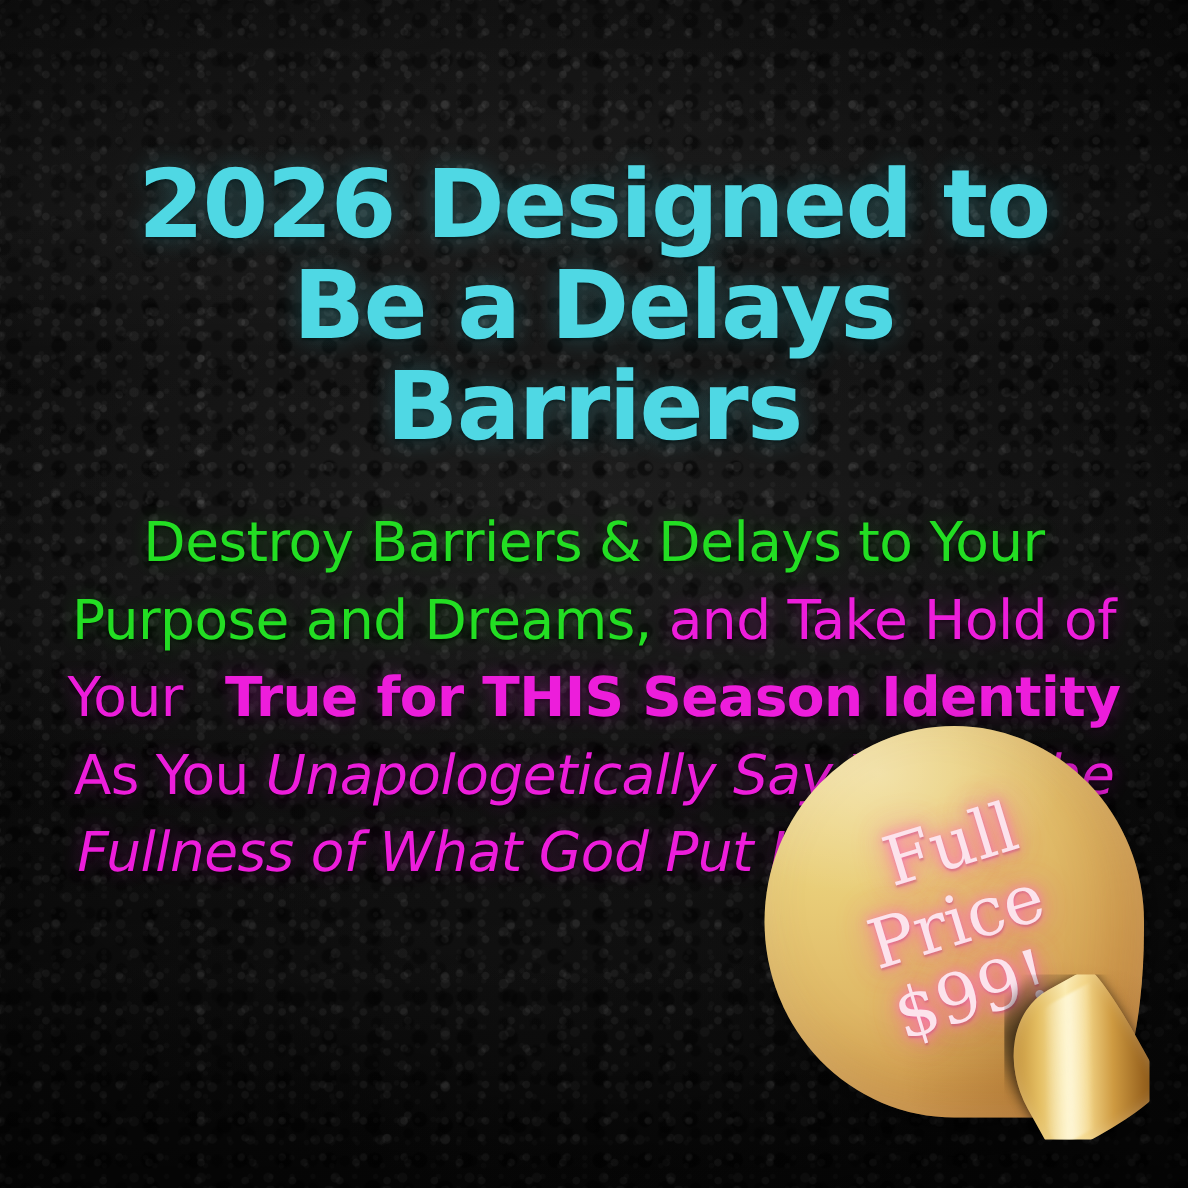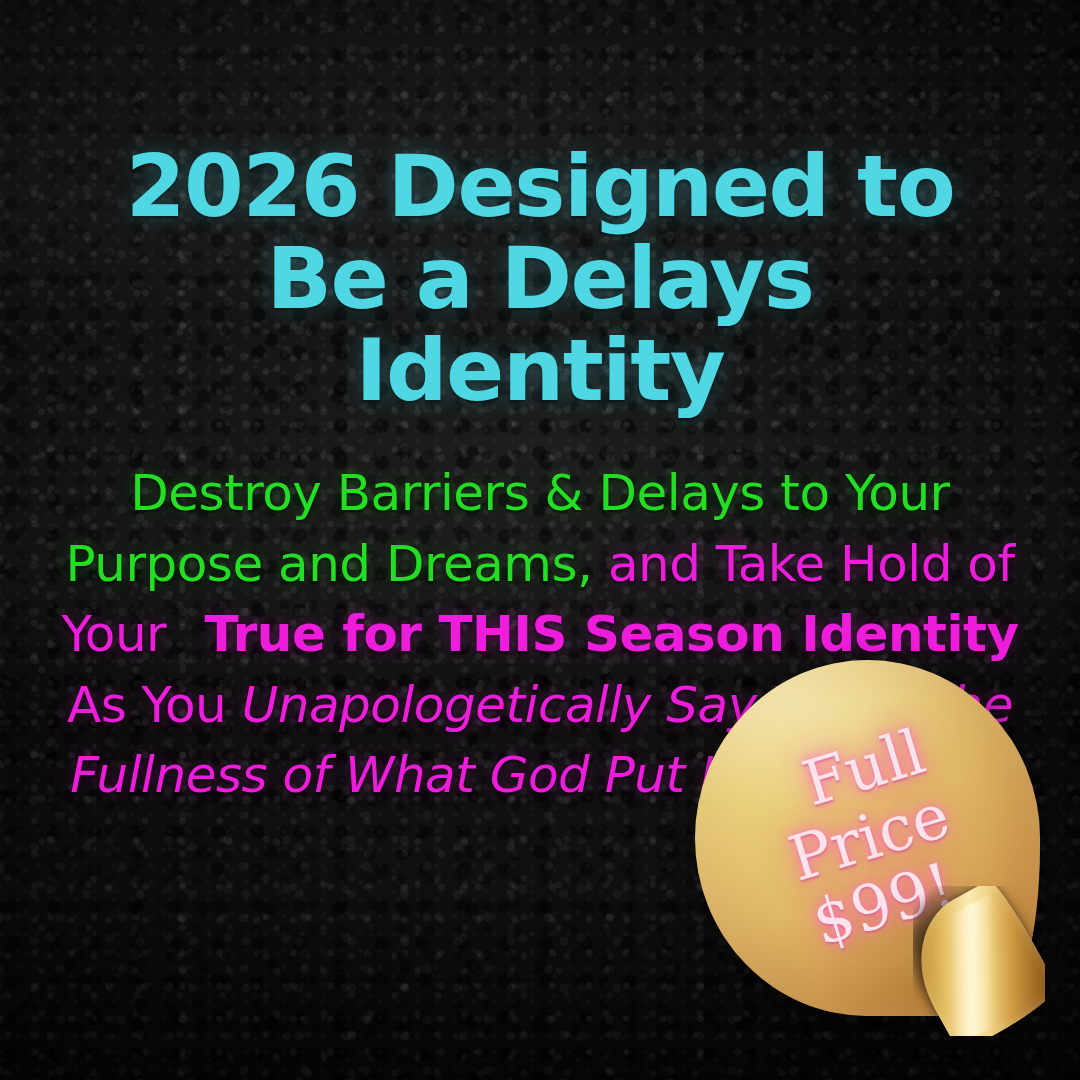--- a/index.html
+++ b/index.html
@@ -250,21 +250,21 @@
   <div class="leather-grain"></div>
   <div class="leather-grain2"></div>
   <div class="leather-bandlight"></div>
   <div class="leather-vignette"></div>
 
   <div class="content">
 
     <h1 class="headline">
       <span class="hl-line">2026 Designed to</span>
       <span class="hl-line">Be a Delays</span>
-      <span class="hl-line">Identity</span>
+      <span class="hl-line">Barriers</span>
     </h1>
 
     <p class="subhead"><span class="green">Destroy Barriers &amp; Delays to Your Purpose and Dreams,</span><span class="magenta"> and Take Hold of Your </span><span class="magenta bold">True for THIS Season Identity</span><span class="magenta"> As You </span><span class="magenta ital">Unapologetically Say Yes to the Fullness of What God Put Inside of You</span></p>
 
   </div>
 
   <div class="sticker">
     <div class="sticker-shadow"></div>
     <div class="sticker-body">
       <div class="sticker-gloss"></div>

